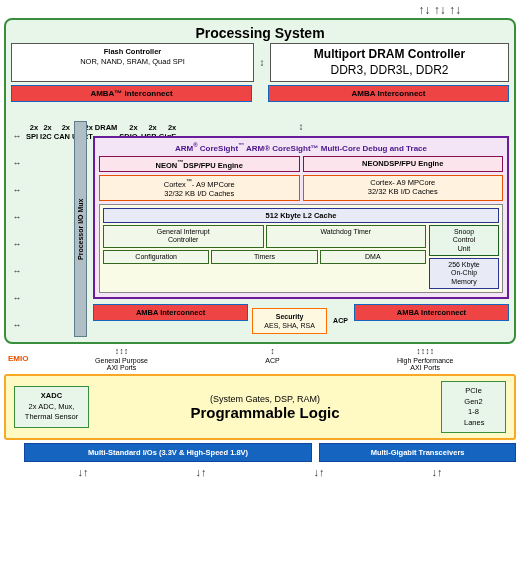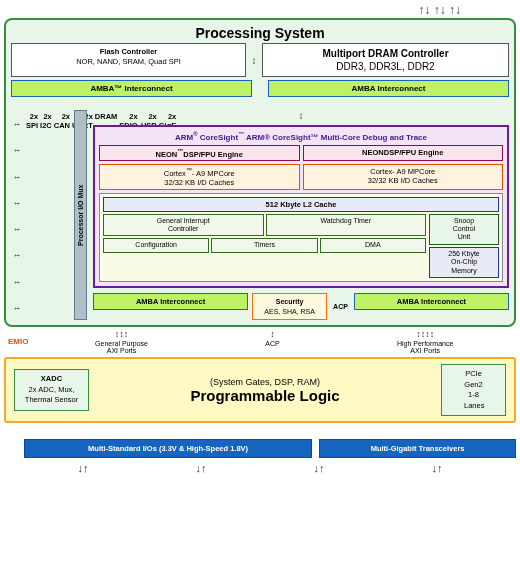--- a/index.html
+++ b/index.html
@@ -170,34 +170,34 @@
       padding: 3px 5px;
       text-align: center;
       font-size: 7.5px;
       line-height: 1.3;
     }
 
     .dram-block {
       flex: 1;
       background: #fff;
       border: 1.5px solid #555;
-      padding: 3px 11px;
-      text-align: center;
-      font-size: 10px;
+      padding: 3px 3px;
+      text-align: center;
+      font-size: 12px;
       line-height: 1.3;
     }
 
     .amba-interconnect-bar {
-      background: #bef264;
+      background: #ef4444;
       border: 1.5px solid #1565c0;
       padding: 3px 0;
       text-align: center;
       font-size: 8px;
       font-weight: bold;
-      margin-bottom: 10px;
+      margin-bottom: 16px;
     }
 
     .main-area {
       display: flex;
       gap: 4px;
     }
 
     
     .left-io {
       display: flex;
@@ -438,21 +438,21 @@
           <div style="font-size:15px; font-weight:bold;">Programmable Logic</div>
         </div>
 
         <div style="background:#e8f5e9; border:1.5px solid #388e3c; padding:4px 22px; text-align:center; font-size:7.5px; line-height:1.4; width:65px; flex-shrink:0;">
           <div>PCIe Gen2</div>
           <div>1-8 Lanes</div>
         </div>
       </div>
     </div>
 
-    <div style="display:flex; gap:7px; margin-top:16px;padding-left:20px;">
+    <div style="display:flex; gap:7px; margin-top:3px;padding-left:20px;">
       <div style="flex:1.5; background:#1565c0; color:#fff; border:1.5px solid #0d47a1; padding:4px 6px; text-align:center; font-size:7.5px; font-weight:bold;">Multi-Standard I/Os (3.3V &amp; High-Speed 1.8V)</div>
       <div style="flex:1; background:#1565c0; color:#fff; border:1.5px solid #0d47a1; padding:4px 6px; text-align:center; font-size:7.5px; font-weight:bold;">Multi-Gigabit Transceivers</div>
     </div>
 
     <div style="display:flex; justify-content:space-around; padding:3px 20px; margin-top:1px;">
       <div style="font-size:11px; color:#333;">↓↑</div>
       <div style="font-size:11px; color:#333;">↓↑</div>
       <div style="font-size:11px; color:#333;">↓↑</div>
       <div style="font-size:11px; color:#333;">↓↑</div>
     </div>

